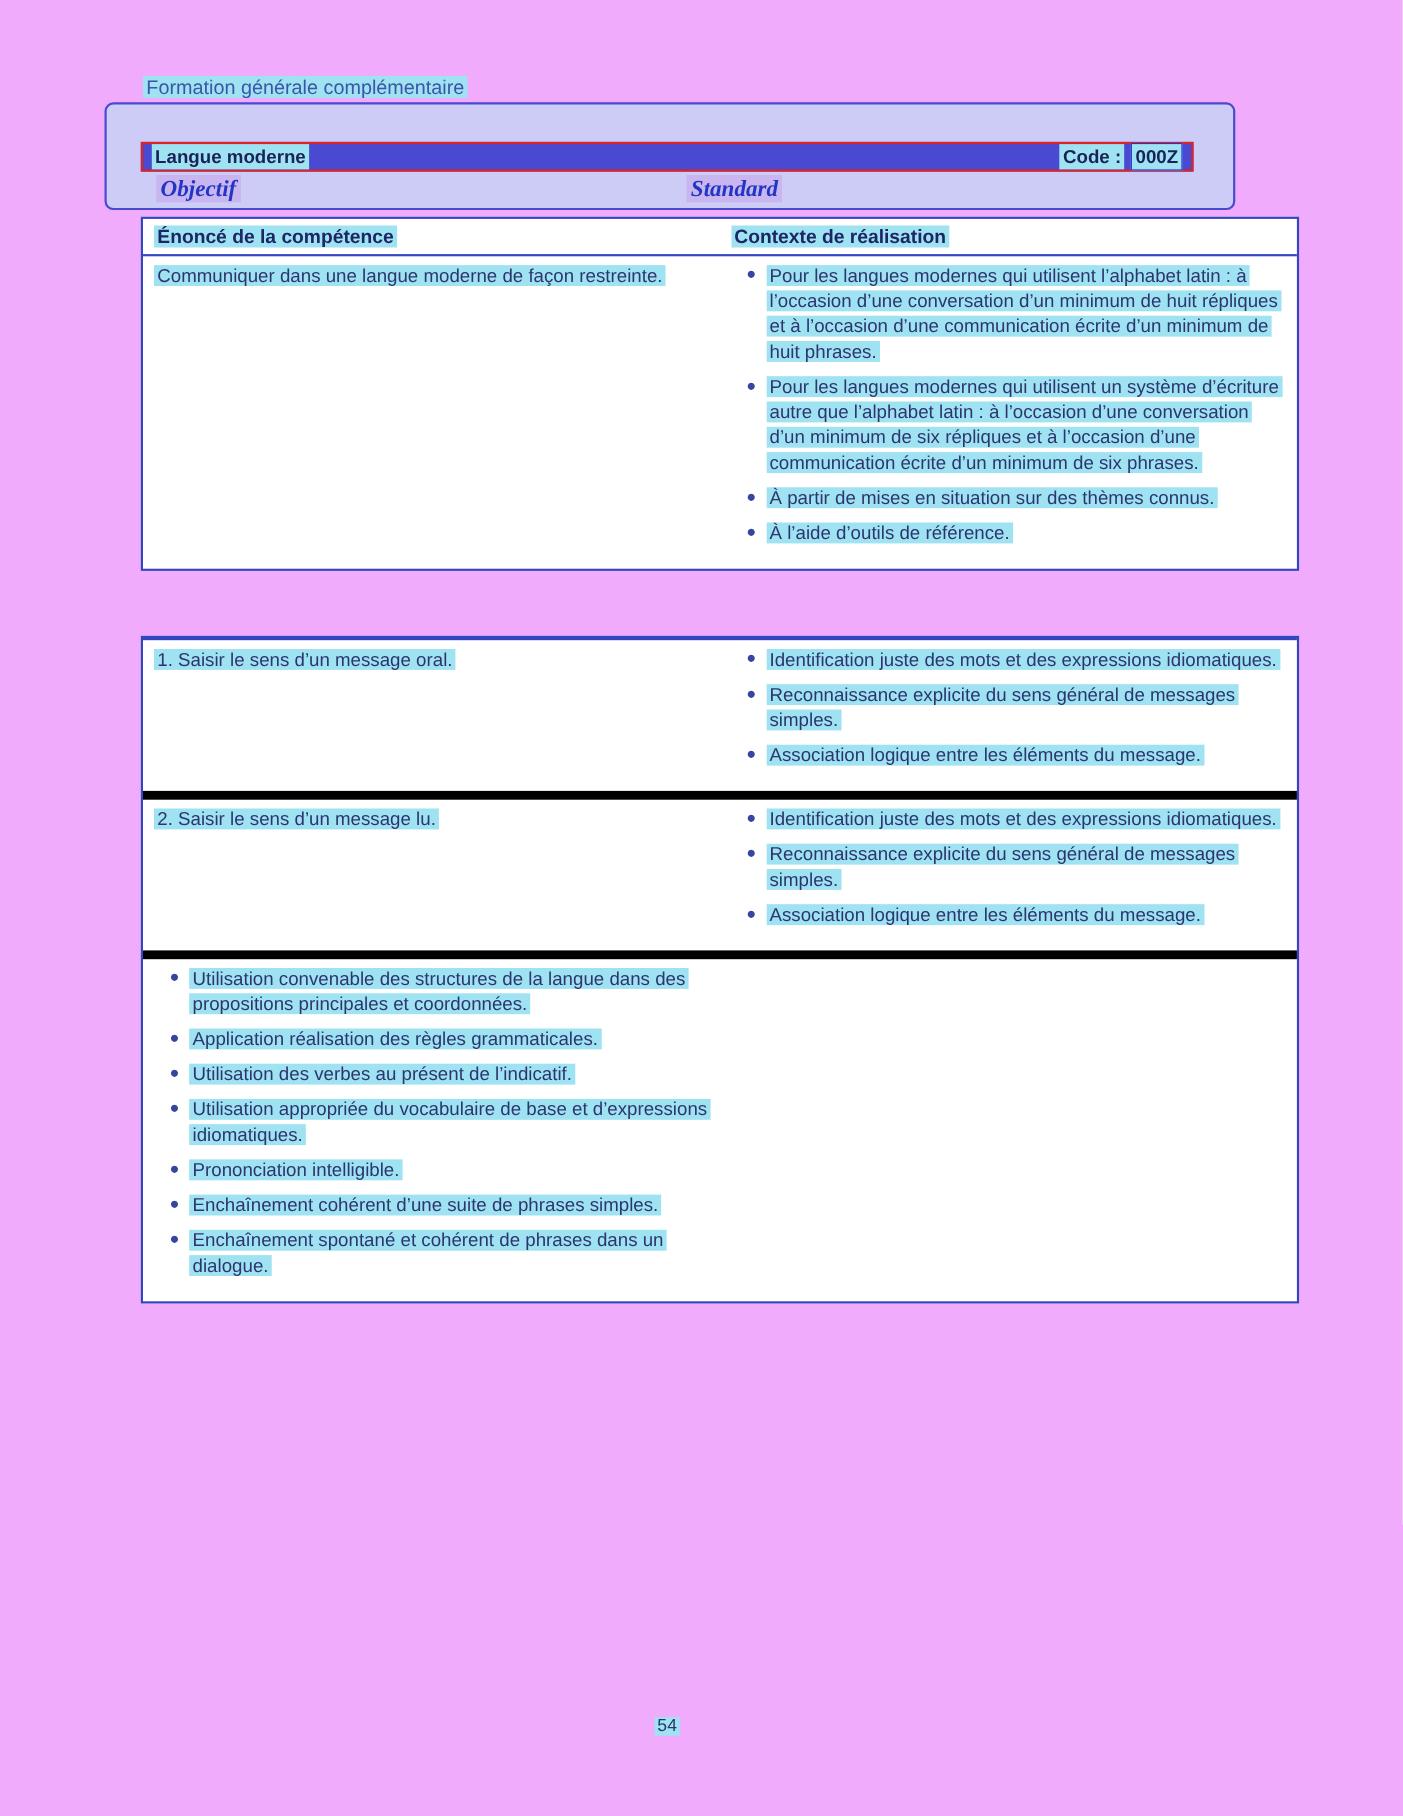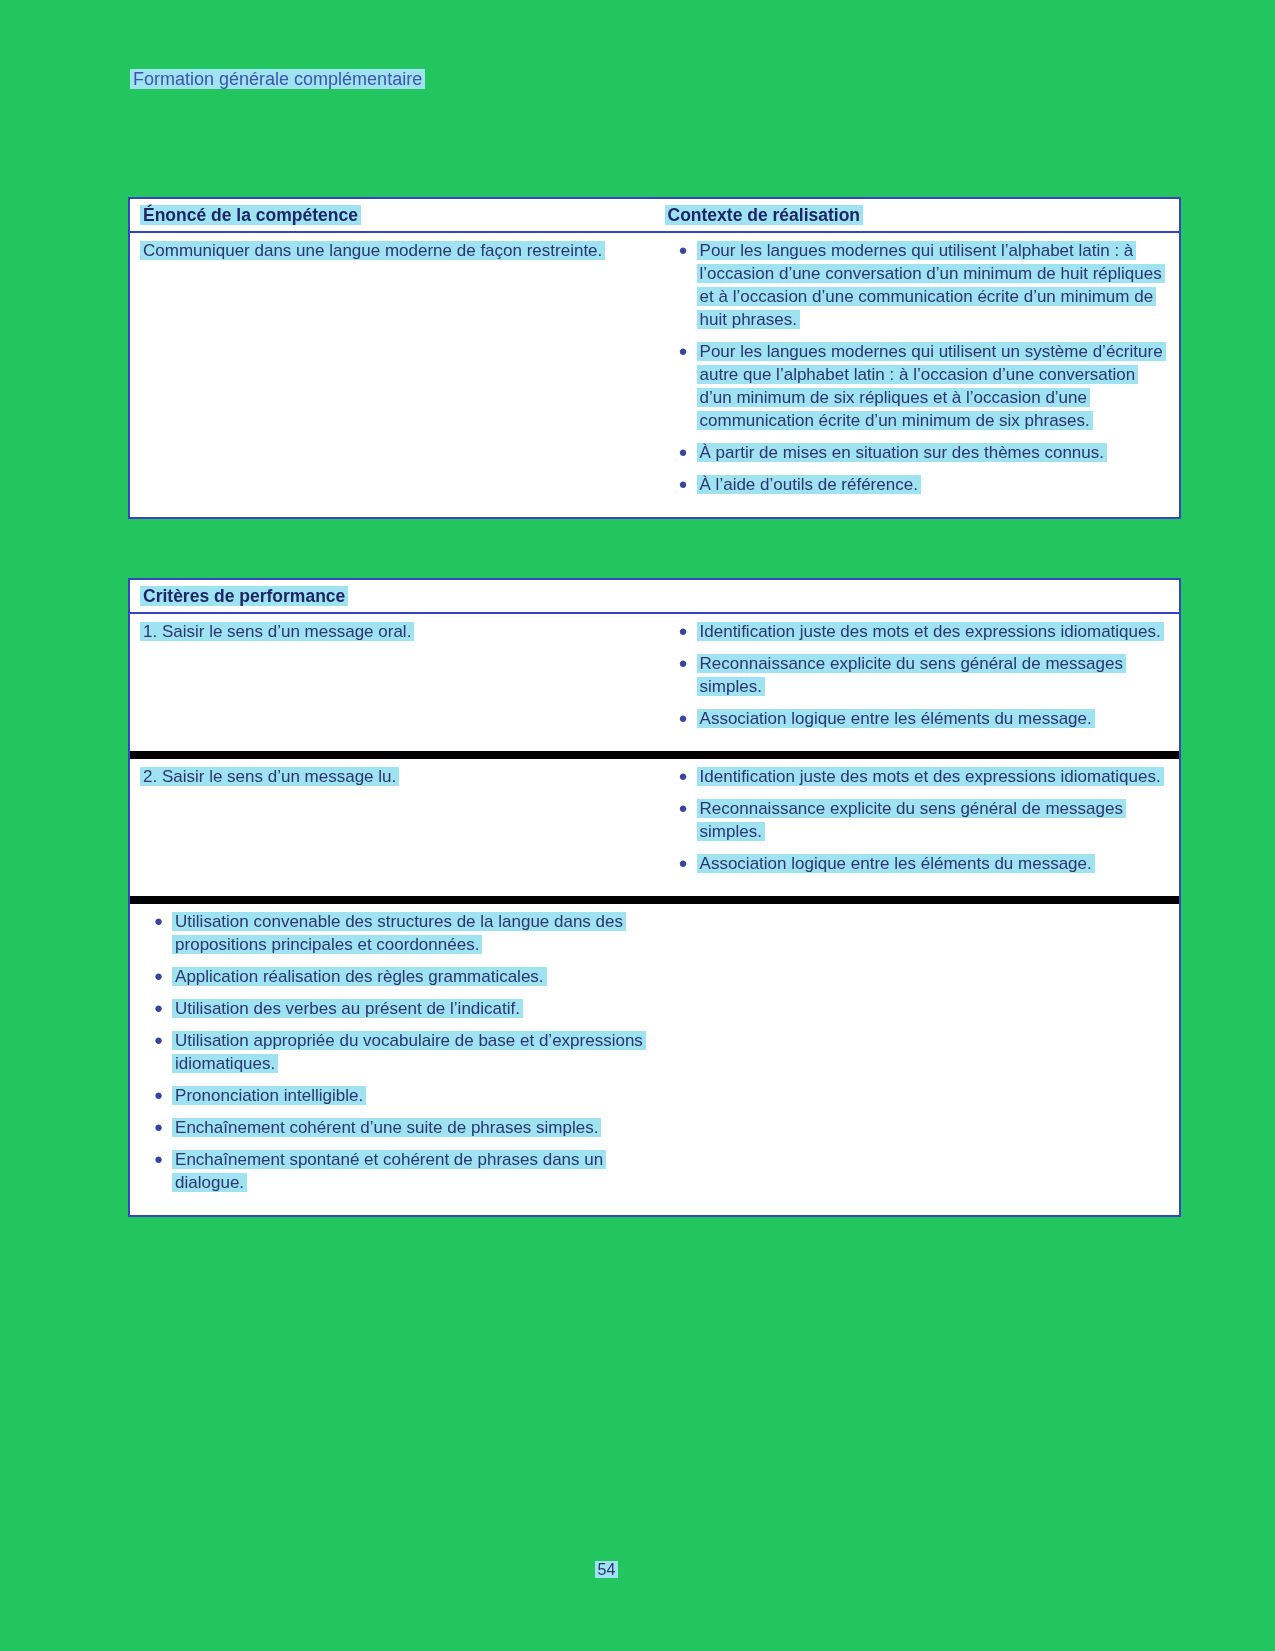--- a/index.html
+++ b/index.html
@@ -2,21 +2,21 @@
 <html><head>
 <meta charset="utf-8">
 <style>
   * { margin:0; padding:0; box-sizing:border-box; }
   html,body { background:#e8e8e8; }
   .page {
     position:relative;
     width:1275px;
     height:1651px;
     margin:0 auto;
-    background:#22c55e;
+    background:#f0abfc;
     font-family:"Liberation Sans", sans-serif;
     color:#2c356e;
     font-size:17px;
     line-height:23px;
     overflow:hidden;
     text-decoration:underline;
   }
   .hl {
     background:#9fe2f2;
     padding:0 3px;
@@ -123,20 +123,33 @@
 </style>
 </head>
 <body>
 
 <div class="page">
 
   <div class="top-note">
     <span class="hl">Formation générale complémentaire</span>
   </div>
 
+  <div class="title-box">
+    <div class="course-bar">
+      <span class="hl">Langue moderne</span>
+      <span class="code-wrap">
+        <span class="hl">Code :</span>
+        <span class="hl code-value">000Z</span>
+      </span>
+    </div>
+    <div class="obj-std-row">
+      <span class="hl-purple heading-italic objectif">Objectif</span>
+      <span class="hl-purple heading-italic standard">Standard</span>
+    </div>
+  </div>
 
   <div class="table table1">
     <div class="thead">
       <div class="cell left">
         <span class="hl th">Énoncé de la compétence</span>
       </div>
       <div class="cell right">
         <span class="hl th">Contexte de réalisation</span>
       </div>
     </div>
@@ -160,23 +173,20 @@
         <div class="bullet-item">
           <span class="bullet">●</span>
           <span class="bullet-text"><span class="hl">À l’aide d’outils de référence.</span></span>
         </div>
       </div>
     </div>
   </div>
 
   <div class="table table2">
     <div class="thead">
-      <div class="cell right">
-        <span class="hl th">Critères de performance</span>
-      </div>
     </div>
 
     <div class="row">
       <div class="cell left">
         <span class="hl">1.  Saisir le sens d’un message oral.</span>
       </div>
       <div class="cell right">
         <div class="bullet-item">
           <span class="bullet">●</span>
           <span class="bullet-text"><span class="hl">Identification juste des mots et des expressions idiomatiques.</span></span>

